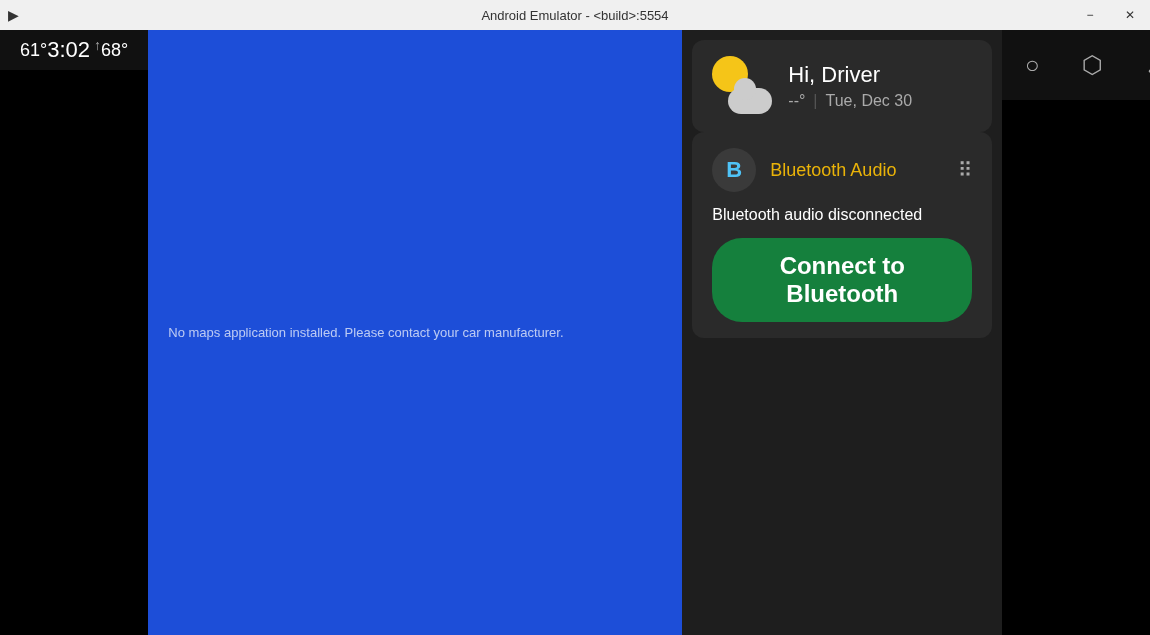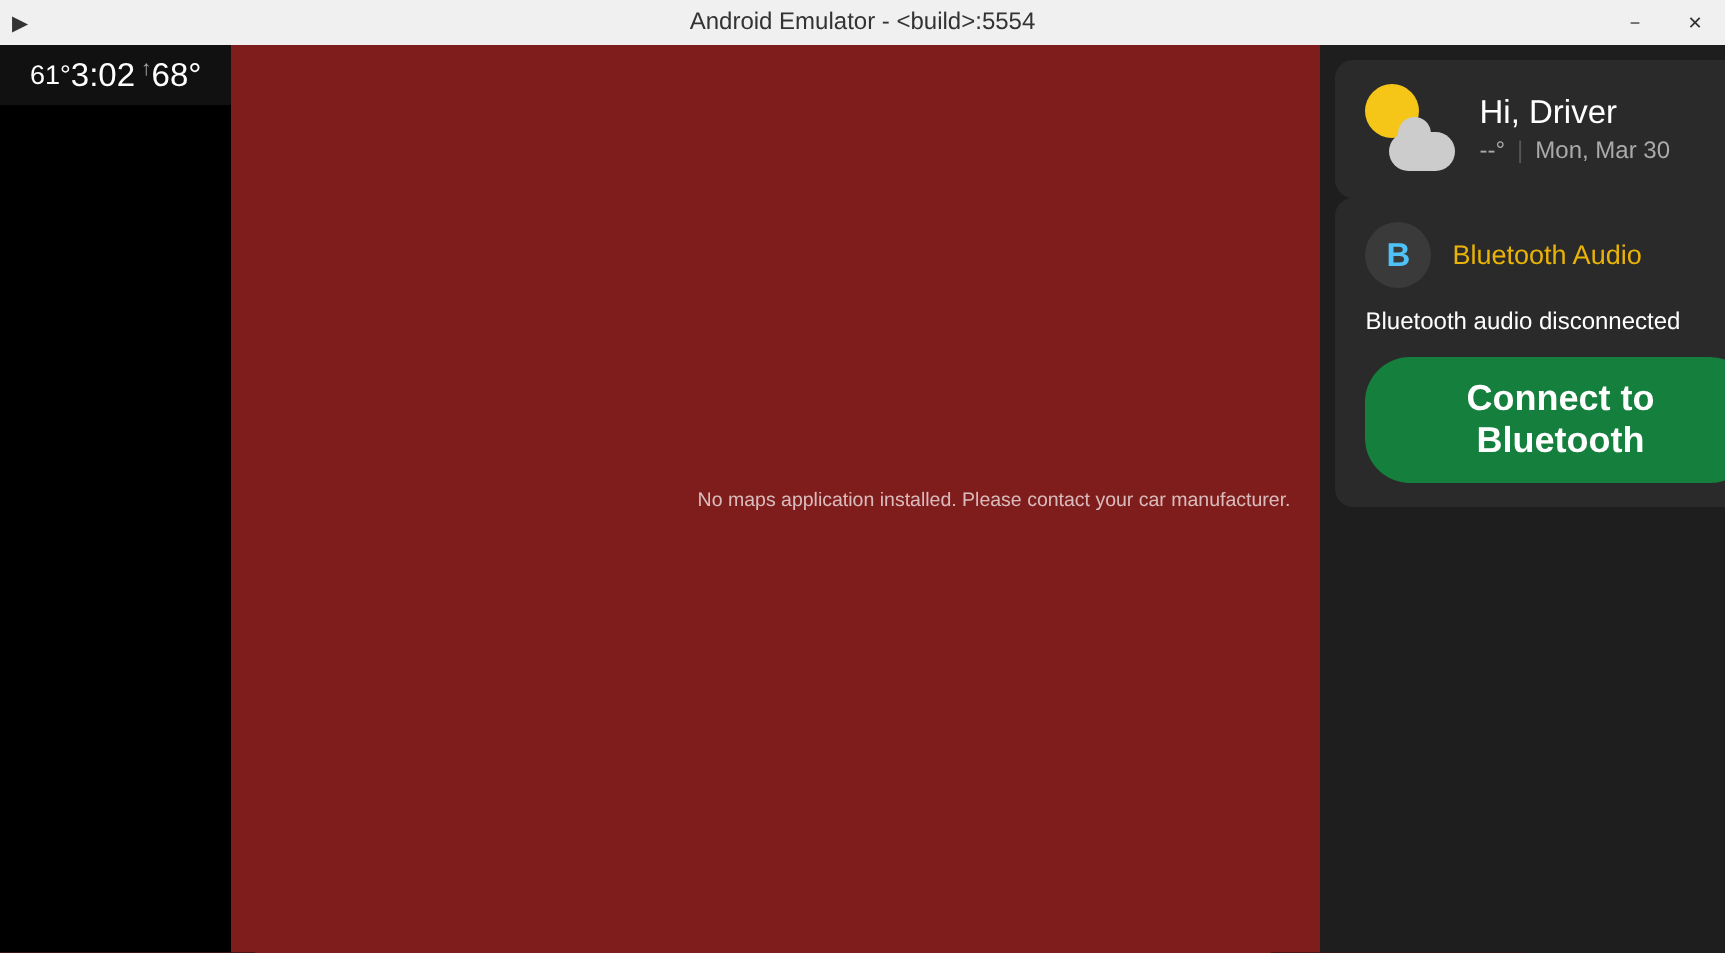--- a/index.html
+++ b/index.html
@@ -24,21 +24,21 @@
       position: relative;
       flex-shrink: 0;
     }
     #title-bar-icon {
       position: absolute;
       left: 8px;
       font-size: 14px;
       color: #333;
     }
     #title-bar-title {
-      font-size: 16px;
+      font-size: 13px;
       color: #333;
       font-weight: 400;
     }
     #title-bar-controls {
       position: absolute;
       right: 0;
       display: flex;
       align-items: center;
       height: 100%;
     }
@@ -90,39 +90,39 @@
       display: flex;
       align-items: flex-start;
       gap: 4px;
     }
     #signal-icon {
       font-size: 14px;
       color: #aaa;
     }
     #temp-right {
       color: #fff;
-      font-size: 22px;
+      font-size: 18px;
       font-weight: 400;
     }
 
     
     #content-area {
       flex: 1;
       display: flex;
       overflow: hidden;
     }
 
     
     #map-panel {
-      width: 726px;
-      background: #7f1d1d;
+      width: 534px;
+      background: #1d4ed8;
       position: relative;
       display: flex;
       align-items: center;
-      justify-content: flex-end;
+      justify-content: flex-start;
       flex-shrink: 0;
     }
     #map-message {
       color: rgba(255,255,255,0.7);
       font-size: 13px;
       text-align: center;
       padding: 20px;
     }
 
     
@@ -344,21 +344,21 @@
         <div id="greeting-card">
           <div id="weather-icon-wrap">
             <div class="sun-circle"></div>
             <div class="cloud-shape"></div>
           </div>
           <div id="greeting-text">
             <span id="greeting-name">Hi, Driver</span>
             <div id="greeting-sub">
               <span>--°</span>
               <span id="greeting-divider">|</span>
-              <span>Mon, Mar 30</span>
+              <span>Tue, Dec 30</span>
             </div>
           </div>
         </div>
 
         <div id="bluetooth-card">
           <div id="bt-header">
             <div id="bt-icon-label">
               <div id="bt-icon-circle">
                 <span id="bt-icon-symbol" style="font-weight: bold; color: rgb(79, 195, 247); font-size: 22px;">B</span>
               </div>

